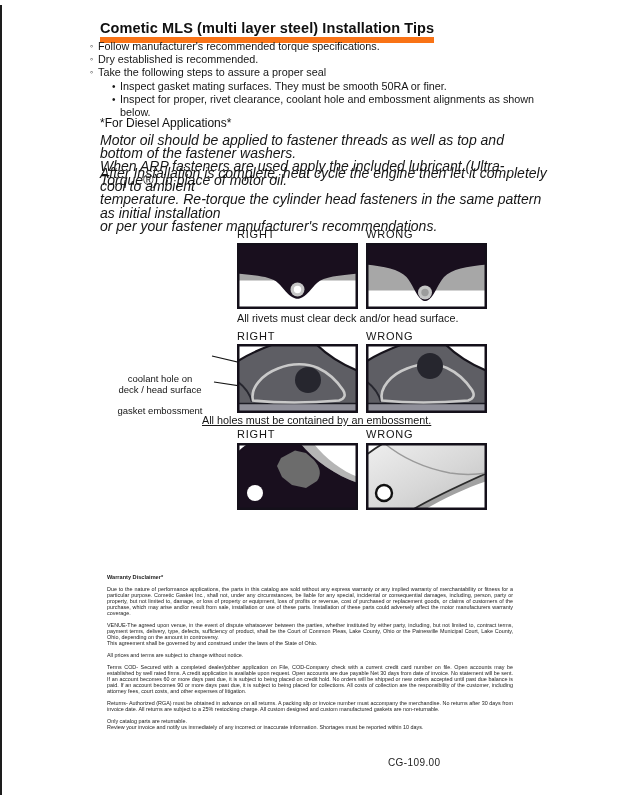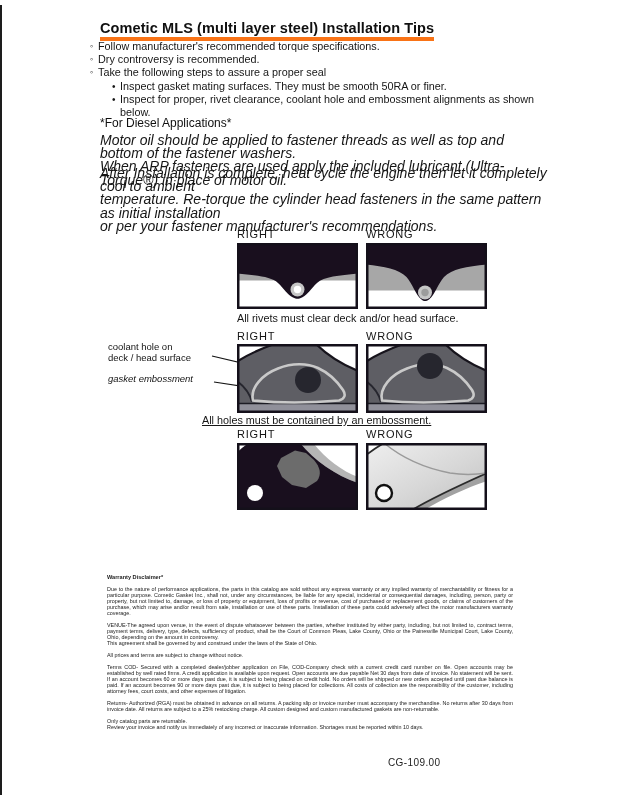--- a/index.html
+++ b/index.html
@@ -7,41 +7,41 @@
     width:618px; height:800px; background:#ffffff;
     font-family:"Liberation Sans", sans-serif; color:#1b1b1b;
   }
   .page { position:relative; width:618px; height:800px; overflow:hidden; background:#fff; }
   .abs { position:absolute; }
 
   .edge-line { left:0; top:5px; width:2px; height:790px; background:#1d1d1d; }
 
   .title {
     left:100px; top:20px; font-size:14.5px; font-weight:bold; letter-spacing:.1px;
-    color:#101010; border-bottom:4px solid #f97316; padding-bottom:1px;
+    color:#101010; border-bottom:6px solid #f97316; padding-bottom:1px;
   }
 
   .bullet-list { left:90px; top:40px; width:470px; }
   .bullet { display:flex; font-size:10.8px; line-height:13.2px; color:#161616; }
   .bullet .bm { width:8px; flex:0 0 8px; font-size:9px; line-height:13.2px; }
   .bullet.sub { margin-left:22px; }
   .bullet.sub .bm { font-size:10px; }
 
   .diesel-heading { left:100px; top:116px; font-size:12px; font-weight:normal; color:#101010; }
   .body-para { left:100px; width:450px; font-size:14px; line-height:13.2px; color:#161616; white-space:pre-line;font-style:italic; }
   .p1 { top:134px; }
   .p2 { top:167px; }
   .note { top:213px; }
 
   .dlabel { width:121px; font-size:11px; letter-spacing:.8px; color:#141414; }
   .dbox { width:121px; }
   .dbox svg { display:block; }
   .dcaption { font-size:10.8px; line-height:12.6px; color:#161616; white-space:pre-line; }
 
-  .ann { font-size:9.5px; line-height:10.8px; text-align:left; color:#141414; white-space:pre-line; width:104px; }
+  .ann { font-size:9.5px; line-height:10.8px; text-align:center; color:#141414; white-space:pre-line; width:104px;margin-top:32px; }
 
   .disclaimer { left:107px; top:574px; width:406px; color:#222; }
   .disc-h { font-size:5.6px; font-weight:bold; margin:0 0 6px 0; }
   .disc-p { font-size:5.4px; line-height:6px; margin:0 0 6px 0; text-align:justify; white-space:pre-line; }
 
   .footer-code { left:388px; top:757px; font-size:10px; letter-spacing:.4px; color:#222; }
 </style>
 </head>
 <body>
 
@@ -51,21 +51,21 @@
 
   <div class="abs title">Cometic MLS (multi layer steel) Installation Tips</div>
 
   <div class="abs bullet-list">
     <div class="bullet">
       <span class="bm">◦</span>
       <span>Follow manufacturer's recommended torque specifications.</span>
     </div>
     <div class="bullet">
       <span class="bm">◦</span>
-      <span>Dry controversy is recommended.</span>
+      <span>Dry established is recommended.</span>
     </div>
     <div class="bullet">
       <span class="bm">◦</span>
       <span>Take the following steps to assure a proper seal</span>
     </div>
     <div class="bullet sub">
       <span class="bm">•</span>
       <span>Inspect gasket mating surfaces.  They must be smooth 50RA or finer.</span>
     </div>
     <div class="bullet sub">
@@ -106,21 +106,21 @@
     </svg>
   </div>
 
   <div class="abs dcaption" style="left:237px; top:312px;">All rivets must clear deck and/or head surface.</div>
 
   <div class="abs dlabel" style="left:237px; top:330px;">RIGHT</div>
   <div class="abs dlabel" style="left:366px; top:330px;">WRONG</div>
 
   <div class="abs ann" style="left:108px; top:342px;">coolant hole on
 deck / head surface</div>
-  <div class="abs ann" style="left:108px; top:374px;font-style:italic;">gasket embossment</div>
+  <div class="abs ann" style="left:108px; top:374px;">gasket embossment</div>
 
   <svg class="abs" style="left:210px; top:348px;" width="105" height="48" viewBox="0 0 105 48">
     <line x1="2" y1="8" x2="92" y2="29" stroke="#141414" stroke-width="1.2"></line>
     <line x1="4" y1="34" x2="50" y2="41" stroke="#141414" stroke-width="1.2"></line>
   </svg>
 
   <div class="abs dbox" style="left:237px; top:344px;">
     <svg width="121" height="69" viewBox="0 0 121 69">
       <rect width="121" height="69" fill="#5e5e64"></rect>
       <path d="M0,0 H37 C25,4.5 11,10.5 0,17.5 Z" fill="#ffffff"></path>

